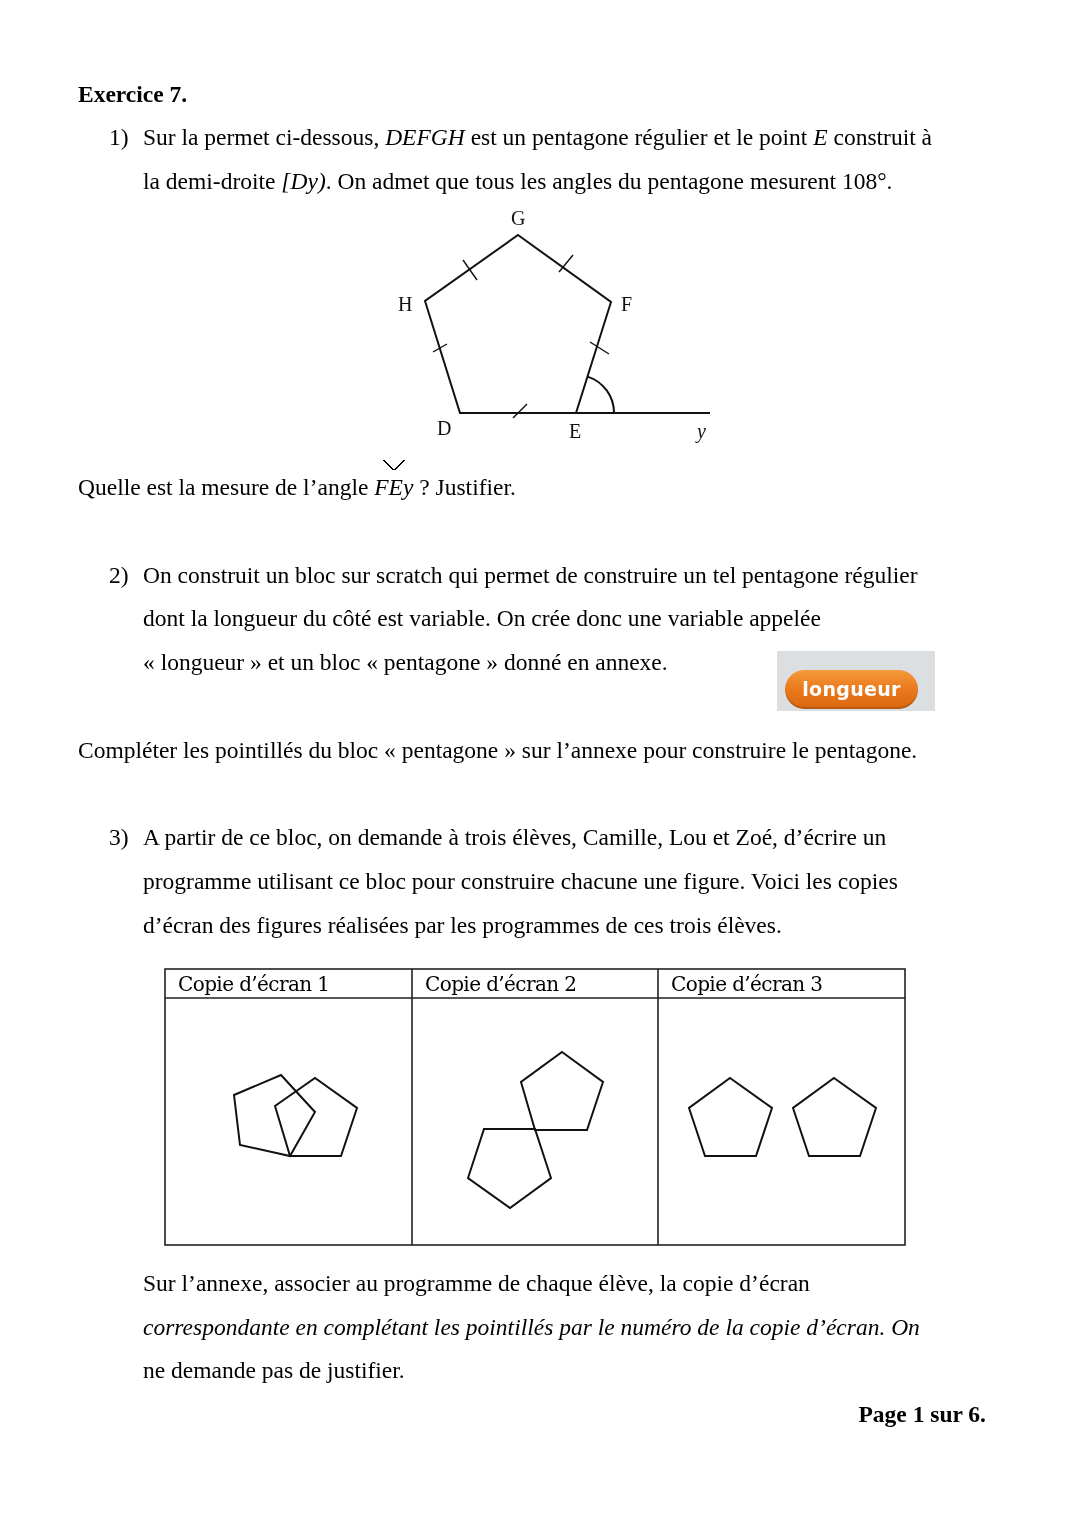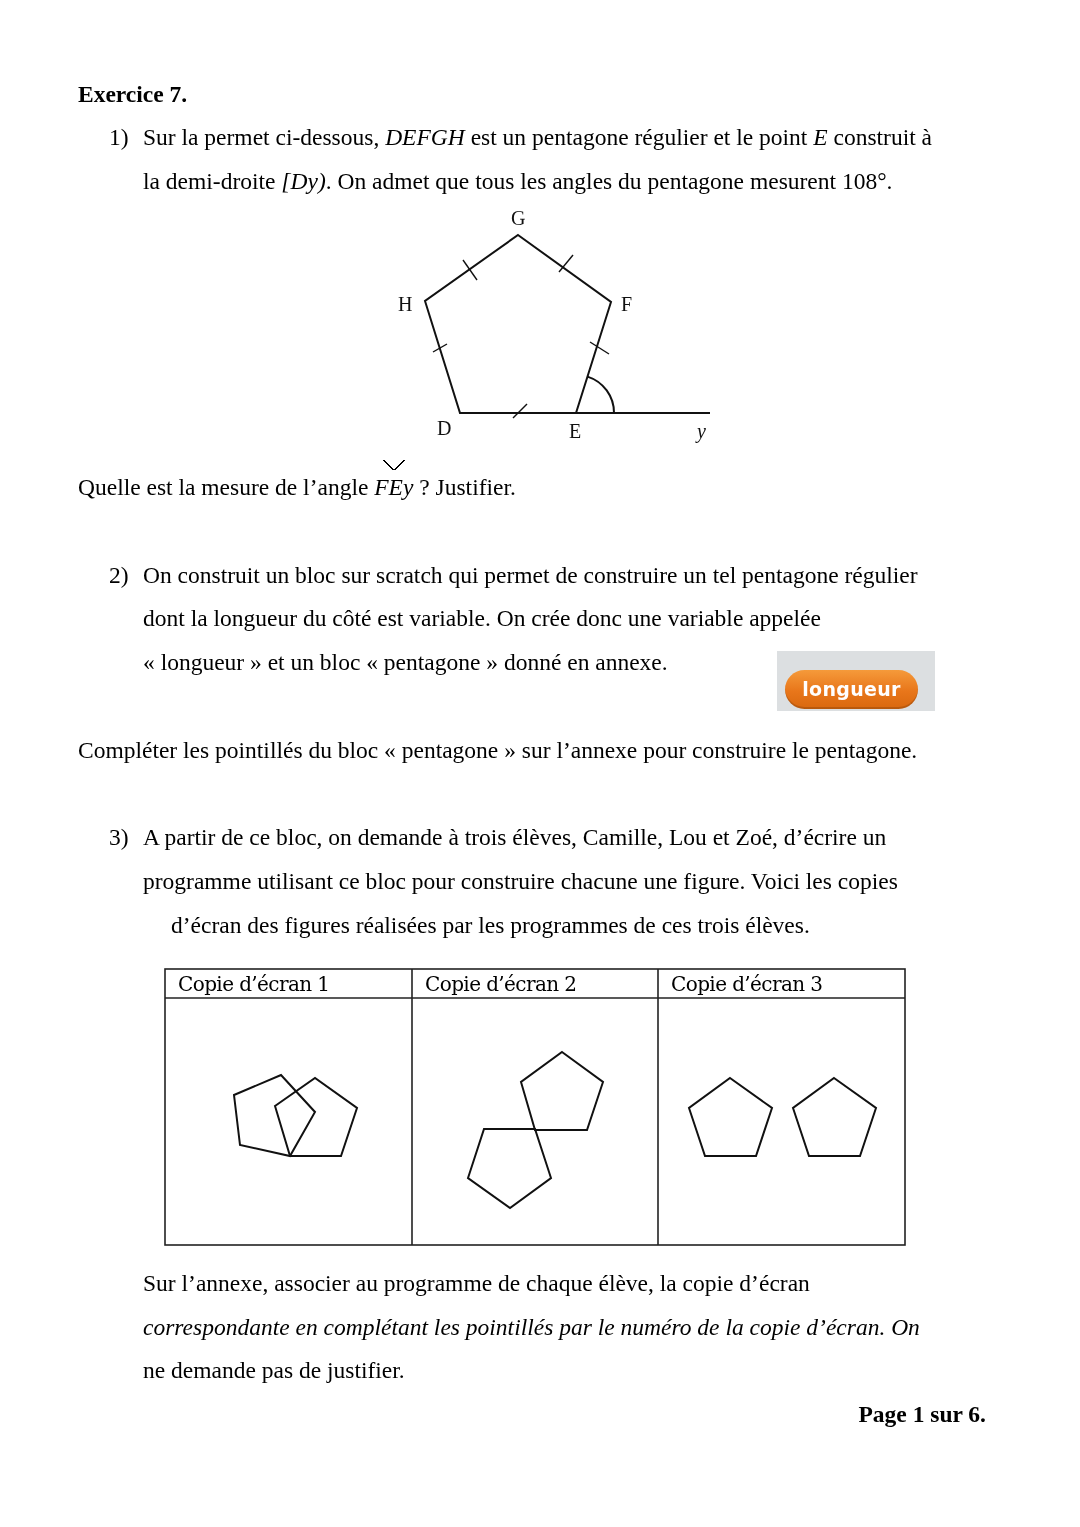--- a/index.html
+++ b/index.html
@@ -105,21 +105,21 @@
 
 <div class="scratch-box">
   <div class="scratch-pill">longueur</div>
 </div>
 
 <div class="abs txt" style="left:78px; top:736px;">Compléter les pointillés du bloc « pentagone » sur l’annexe pour construire le pentagone.</div>
 
 <div class="abs txt num" style="top:823px;">3)</div>
 <div class="abs txt" style="left:143px; top:823px;">A partir de ce bloc, on demande à trois élèves, Camille, Lou et Zoé, d’écrire un</div>
 <div class="abs txt" style="left:143px; top:867px;">programme utilisant ce bloc pour construire chacune une figure. Voici les copies</div>
-<div class="abs txt" style="left:143px; top:911px;margin-left:28px;">d’écran des figures réalisées par les programmes de ces trois élèves.</div>
+<div class="abs txt" style="left:143px; top:911px;">d’écran des figures réalisées par les programmes de ces trois élèves.</div>
 
 <div class="tbl-head" style="left:178px;">Copie d’écran 1</div>
 <div class="tbl-head" style="left:425px;">Copie d’écran 2</div>
 <div class="tbl-head" style="left:671px;">Copie d’écran 3</div>
 
 <div class="abs txt" style="left:143px; top:1269px;">Sur l’annexe, associer au programme de chaque élève, la copie d’écran</div>
 <div class="abs txt" style="left:143px; top:1313px;font-style:italic;">correspondante en complétant les pointillés par le numéro de la copie d’écran. On</div>
 <div class="abs txt" style="left:143px; top:1356px;">ne demande pas de justifier.</div>
 
 <div class="abs txt bold" style="right:94px; top:1400px;">Page 1 sur 6.</div>

